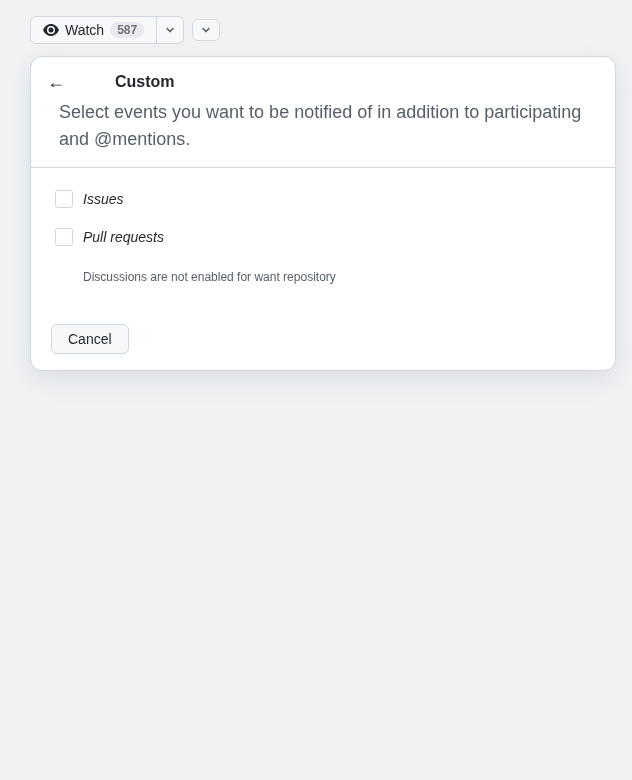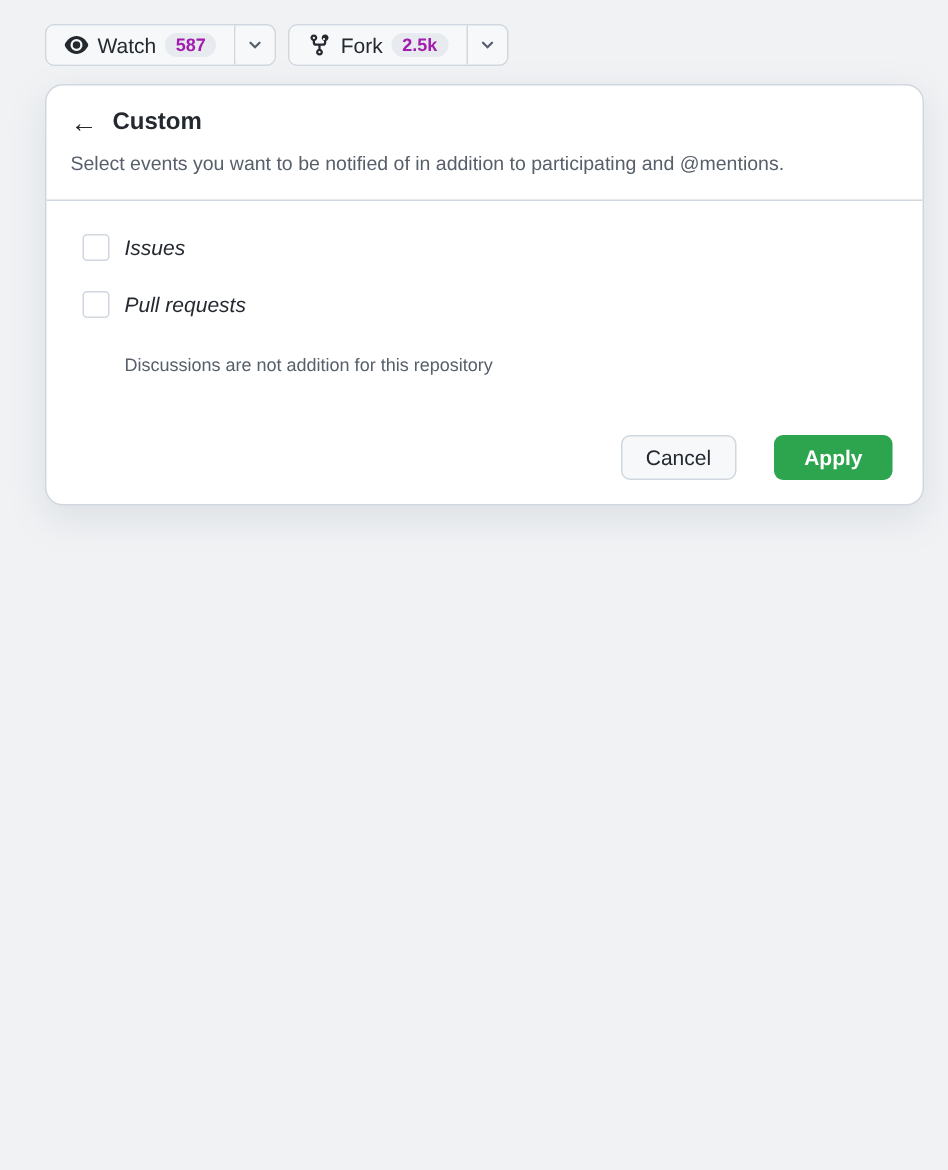--- a/index.html
+++ b/index.html
@@ -54,21 +54,21 @@
       font-size: 14px;
       color: #24292f;
       font-weight: 500;
     }
 
     .btn-group-count {
       background: rgba(175, 184, 193, 0.2);
       border-radius: 20px;
       padding: 1px 7px;
       font-size: 12px;
-      color: #a21caf;
+      color: #737373;
       font-weight: 600;
     }
 
     .btn-group-chevron {
       padding: 5px 8px;
       cursor: pointer;
       background: #f6f8fa;
       color: #57606a;
       display: flex;
       align-items: center;
@@ -104,27 +104,29 @@
       font-size: 18px;
       cursor: pointer;
       color: #24292f;
       line-height: 1;
     }
 
     .panel-title {
       font-size: 16px;
       font-weight: 700;
       color: #24292f;
+      margin-left: 40px;
     }
 
     .panel-description {
-      font-size: 13px;
+      font-size: 18px;
       color: #57606a;
       line-height: 1.5;
       padding-left: 0;
+      margin-left: 12px;
     }
 
     
     .options-list {
       padding: 12px 20px 16px 20px;
     }
 
     .option-item {
       display: flex;
       flex-direction: column;
@@ -177,22 +179,22 @@
       height: 9px;
       border: 2px solid white;
       border-top: none;
       border-left: none;
       transform: rotate(45deg) translateY(-1px);
     }
 
     
     .panel-footer {
       display: flex;
-      justify-content: flex-end;
-      gap: 25px;
+      justify-content: flex-start;
+      gap: 0;
       padding: 12px 20px 16px 20px;
     }
 
     .btn-cancel {
       padding: 6px 16px;
       border: 1px solid #d0d7de;
       border-radius: 6px;
       background: #f6f8fa;
       color: #24292f;
       font-size: 14px;
@@ -232,28 +234,20 @@
         <span class="btn-group-count">587</span>
       </div>
       <div class="btn-group-chevron">
         <svg class="chevron-svg" viewBox="0 0 10 10" fill="currentColor">
           <path d="M2 3.5l3 3 3-3" stroke="currentColor" stroke-width="1.5" fill="none" stroke-linecap="round"></path>
         </svg>
       </div>
     </div>
 
     <div class="btn-group">
-      <div class="btn-group-main">
-
-        <svg class="fork-icon" viewBox="0 0 16 16" fill="currentColor">
-          <path d="M5 3.25a.75.75 0 1 1-1.5 0 .75.75 0 0 1 1.5 0zm0 2.122a2.25 2.25 0 1 0-1.5 0v.878A2.25 2.25 0 0 0 5.75 8.5h1.5v2.128a2.251 2.251 0 1 0 1.5 0V8.5h1.5a2.25 2.25 0 0 0 2.25-2.25v-.878a2.25 2.25 0 1 0-1.5 0v.878a.75.75 0 0 1-.75.75h-4.5A.75.75 0 0 1 5 6.25v-.878zm3.75 7.378a.75.75 0 1 1-1.5 0 .75.75 0 0 1 1.5 0zm3-8.75a.75.75 0 1 1-1.5 0 .75.75 0 0 1 1.5 0z"></path>
-        </svg>
-        <span>Fork</span>
-        <span class="btn-group-count">2.5k</span>
-      </div>
       <div class="btn-group-chevron">
         <svg class="chevron-svg" viewBox="0 0 10 10" fill="currentColor">
           <path d="M2 3.5l3 3 3-3" stroke="currentColor" stroke-width="1.5" fill="none" stroke-linecap="round"></path>
         </svg>
       </div>
     </div>
   </div>
 
   <div class="dropdown-panel">
 
@@ -276,24 +270,23 @@
 
       <div class="option-item">
         <div class="option-row">
           <div class="checkbox-custom"></div>
           <span class="option-label">Pull requests</span>
         </div>
       </div>
 
 
       <div class="option-item">
-        <p class="option-sublabel">Discussions are not addition for this repository</p>
+        <p class="option-sublabel">Discussions are not enabled for want repository</p>
       </div>
 
 
     </div>
 
     <div class="panel-footer">
       <button class="btn-cancel">Cancel</button>
-      <button class="btn-apply">Apply</button>
     </div>
   </div>
 </div>
 
 </body></html>

